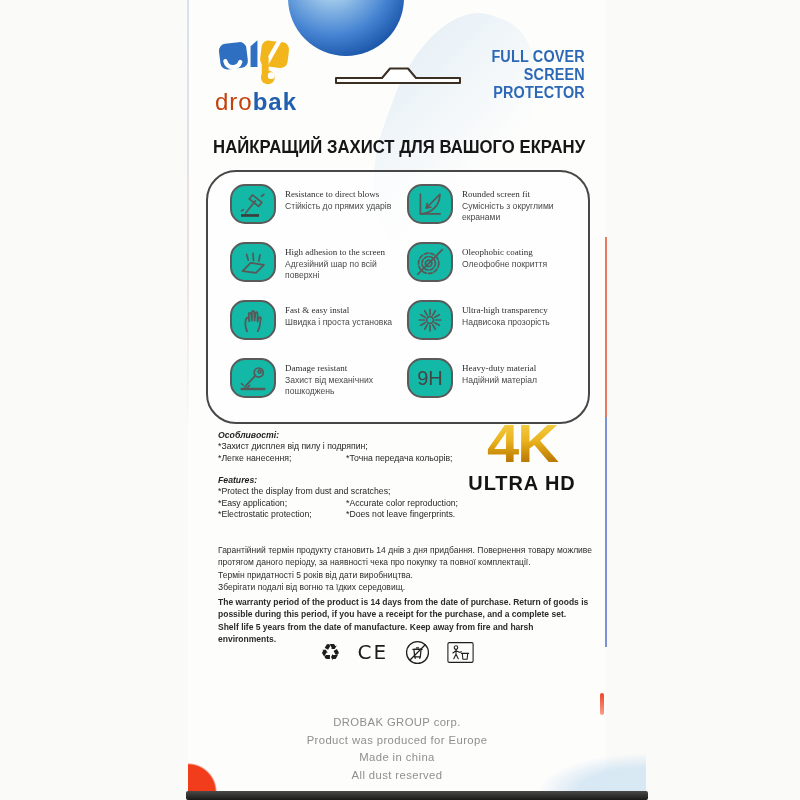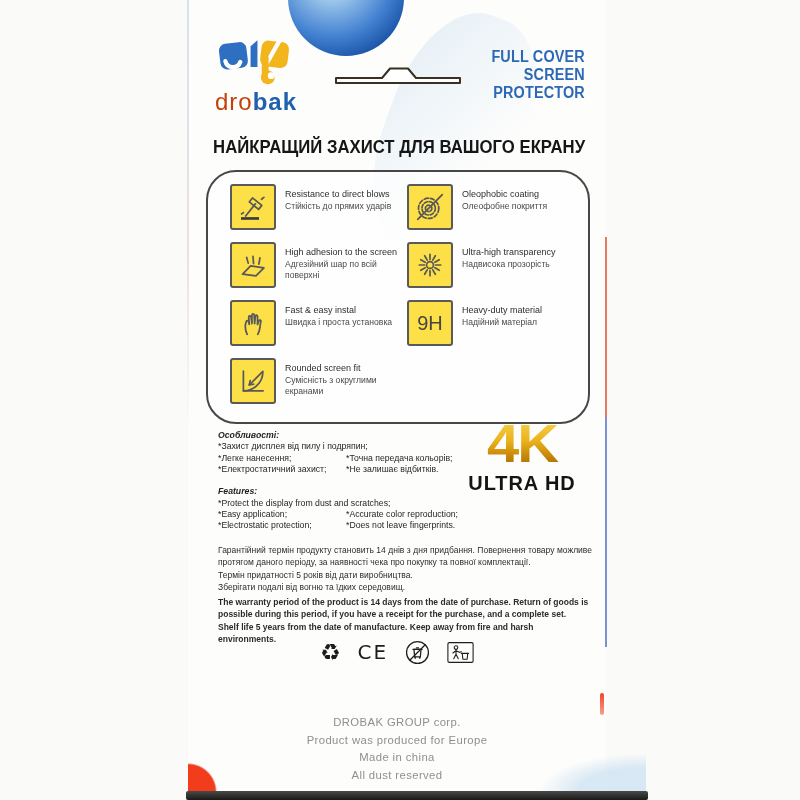--- a/index.html
+++ b/index.html
@@ -21,24 +21,24 @@
     font-size:16px;line-height:1.13;letter-spacing:.2px;transform:scaleX(.9);transform-origin:right top;}
   .heading{position:absolute;left:188px;top:136px;width:418px;text-align:center;font-weight:700;
     font-size:19px;color:#161616;white-space:nowrap;transform:scaleX(.88);transform-origin:center;}
 
   
   .features-box{position:absolute;left:206px;top:170px;width:384px;height:254px;border:2px solid #474747;
     border-radius:30px;box-sizing:border-box;padding:12px 6px 8px 22px;display:grid;
     grid-template-columns:1fr 1fr;grid-auto-rows:58px;grid-auto-flow:column;
     grid-template-rows:repeat(4,58px);column-gap:2px;background:rgba(255,255,255,.6);}
   .feat{display:flex;gap:9px;align-items:flex-start;}
-  .icon-box{width:46px;height:46px;border:2px solid #5a5a5a;border-radius:3px;box-sizing:border-box;
-    display:flex;align-items:center;justify-content:center;flex:none;background:#fde047;}
+  .icon-box{width:46px;height:40px;border:2px solid #5a5a5a;border-radius:15px;box-sizing:border-box;
+    display:flex;align-items:center;justify-content:center;flex:none;background:#14b8a6;}
   .feat-text{padding-top:5px;width:118px;}
-  .feat-en{font-size:9px;color:#2e2e2e;line-height:1.3;}
+  .feat-en{font-size:9px;color:#2e2e2e;line-height:1.3;font-family:Liberation Serif, serif;}
   .feat-ua{font-size:8.6px;color:#4a4a4a;line-height:1.3;}
   .fic{stroke:#585858;fill:none;stroke-width:1.3;stroke-linecap:round;stroke-linejoin:round;}
   .nineH{font-size:20px;color:#454545;font-family:"Liberation Sans",sans-serif;}
 
   
   .ft-block{position:absolute;left:218px;top:430px;width:250px;font-size:8.7px;color:#1f1f1f;line-height:1.3;}
   .ft-title{font-weight:700;font-style:italic;}
   .ft-row{display:flex;}
   .ft-row .c1{width:128px;flex:none;}
   .ft-gap{height:11px;}
@@ -158,20 +158,36 @@
         <svg class="fic" width="32" height="32" viewBox="0 0 24 24">
           <path d="M7.6,20.5 C6.2,17.5 5.9,13.5 7.0,10.8 C7.4,9.9 8.5,10.0 8.7,11.0 L9.2,13.0 M9.2,13 L8.8,7.6 C8.7,6.4 10.2,6.2 10.5,7.4 L11.2,12.4 M11.2,12.4 L11.2,6.0 C11.3,4.8 12.8,4.8 12.9,6.0 L13.2,12.4 M13.2,12.4 L13.8,6.8 C14.0,5.7 15.4,5.9 15.4,7.0 L15.4,13.0 M15.4,13 L16.4,10.4 C16.9,9.3 18.2,9.8 17.9,11.0 C17.4,13.4 17.2,15.2 17.0,16.4 C16.7,18.3 16.2,19.4 15.6,20.5"></path>
         </svg>
       </div>
       <div class="feat-text">
         <div class="feat-en">Fast &amp; easy instal</div>
         <div class="feat-ua">Швидка і проста установка</div>
       </div>
     </div>
 
+    <div class="feat">
+      <div class="icon-box">
+        <svg class="fic" width="32" height="32" viewBox="0 0 24 24">
+          <line x1="3.5" y1="20.2" x2="20.5" y2="20.2" stroke-width="1.8"></line>
+          <line x1="5.8" y1="18.6" x2="13.6" y2="10.4"></line>
+          <line x1="7.6" y1="19.4" x2="9.4" y2="17.6"></line>
+          <circle cx="16.3" cy="7.9" r="3.4"></circle>
+          <circle cx="17.0" cy="7.2" r="1.1"></circle>
+          <line x1="4.6" y1="17.2" x2="3.4" y2="16.2"></line>
+        </svg>
+      </div>
+      <div class="feat-text">
+        <div class="feat-en">Damage resistant</div>
+        <div class="feat-ua">Захист від механічних пошкоджень</div>
+      </div>
+    </div>
 
     <div class="feat">
       <div class="icon-box">
         <svg class="fic" width="32" height="32" viewBox="0 0 24 24">
           <path d="M4.8,4.6 L4.8,19.4 L19.6,19.4"></path>
           <path d="M19.4,4.8 C19.4,13 13,19.4 4.8,19.4"></path>
           <line x1="19" y1="5.2" x2="9.2" y2="15"></line>
           <path d="M9.2,15 L12.5,14.3 M9.2,15 L9.9,11.7"></path>
         </svg>
       </div>
@@ -230,24 +246,20 @@
       </div>
     </div>
   </div>
 
   <div class="ft-block">
     <div class="ft-title">Особливості:</div>
     <div>*Захист дисплея від пилу і подряпин;</div>
     <div class="ft-row">
       <span class="c1">*Легке нанесення;</span>
       <span>*Точна передача кольорів;</span>
-    </div>
-    <div class="ft-row">
-      <span class="c1">*Електростатичний захист;</span>
-      <span>*Не залишає відбитків.</span>
     </div>
     <div class="ft-gap"></div>
     <div class="ft-title">Features:</div>
     <div>*Protect the display from dust and scratches;</div>
     <div class="ft-row">
       <span class="c1">*Easy application;</span>
       <span>*Accurate color reproduction;</span>
     </div>
     <div class="ft-row">
       <span class="c1">*Electrostatic protection;</span>

